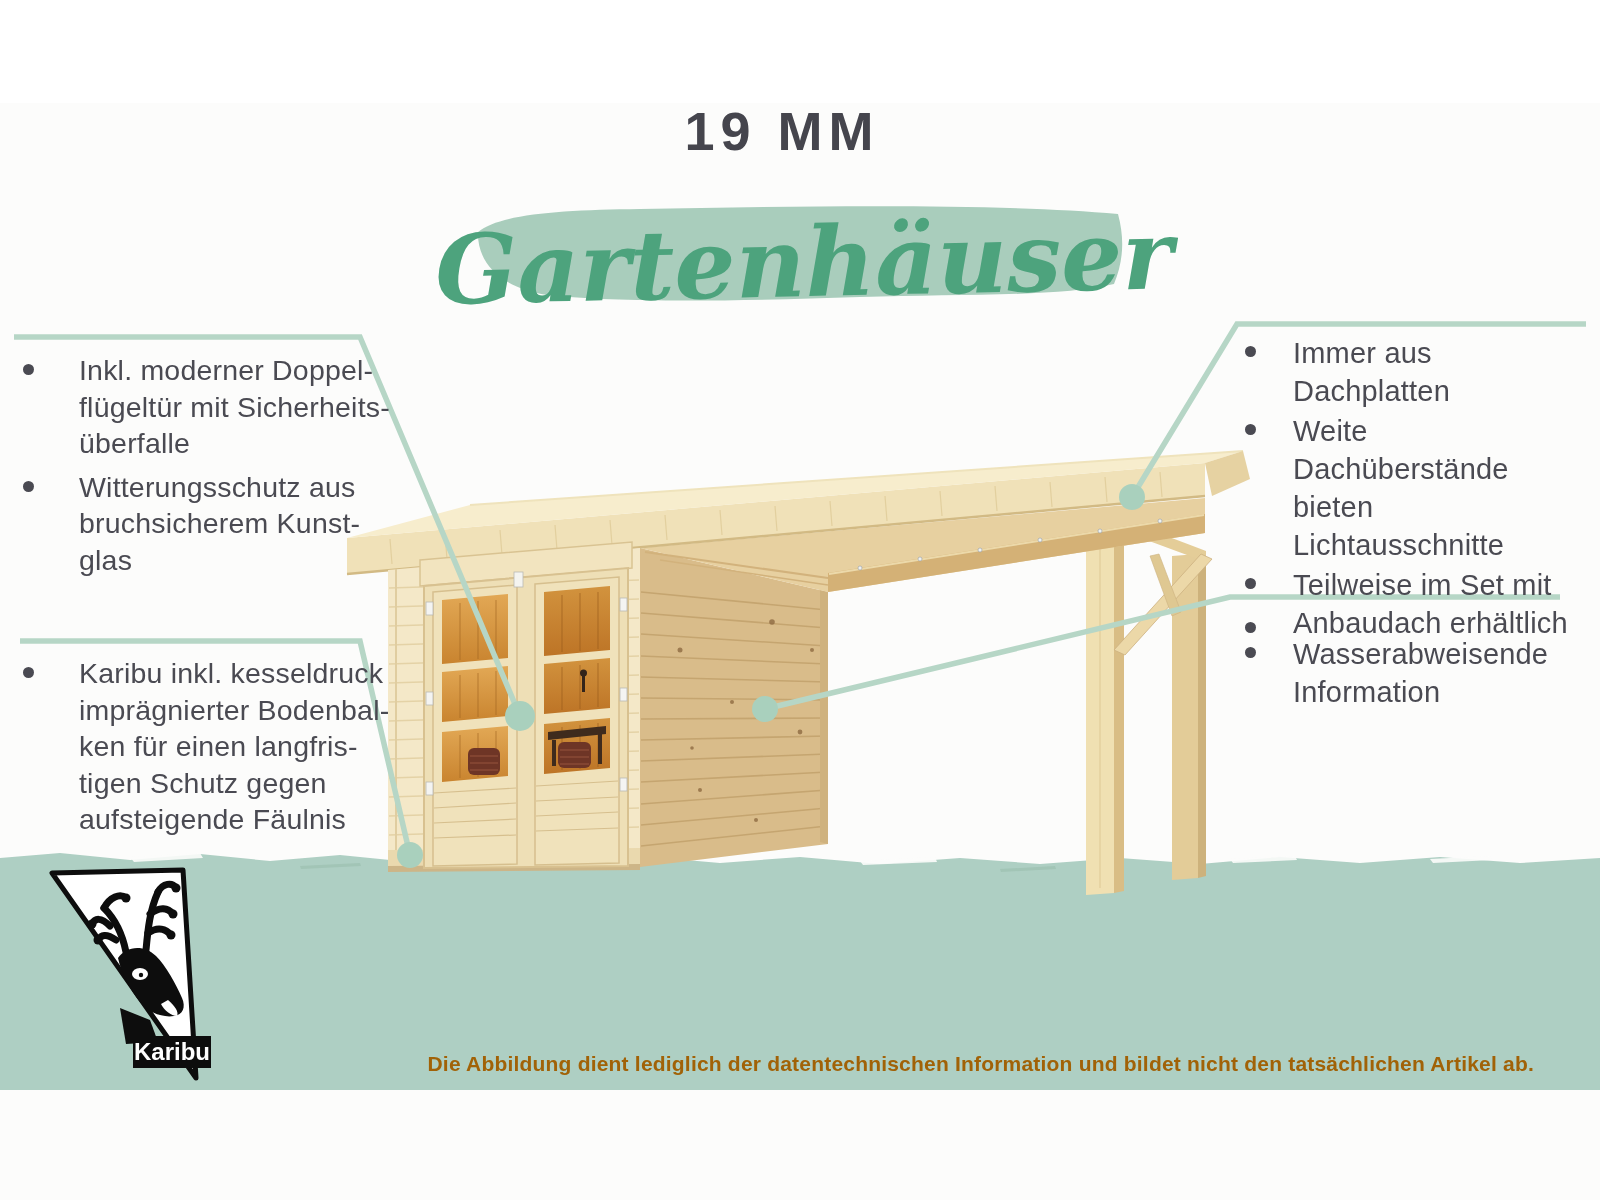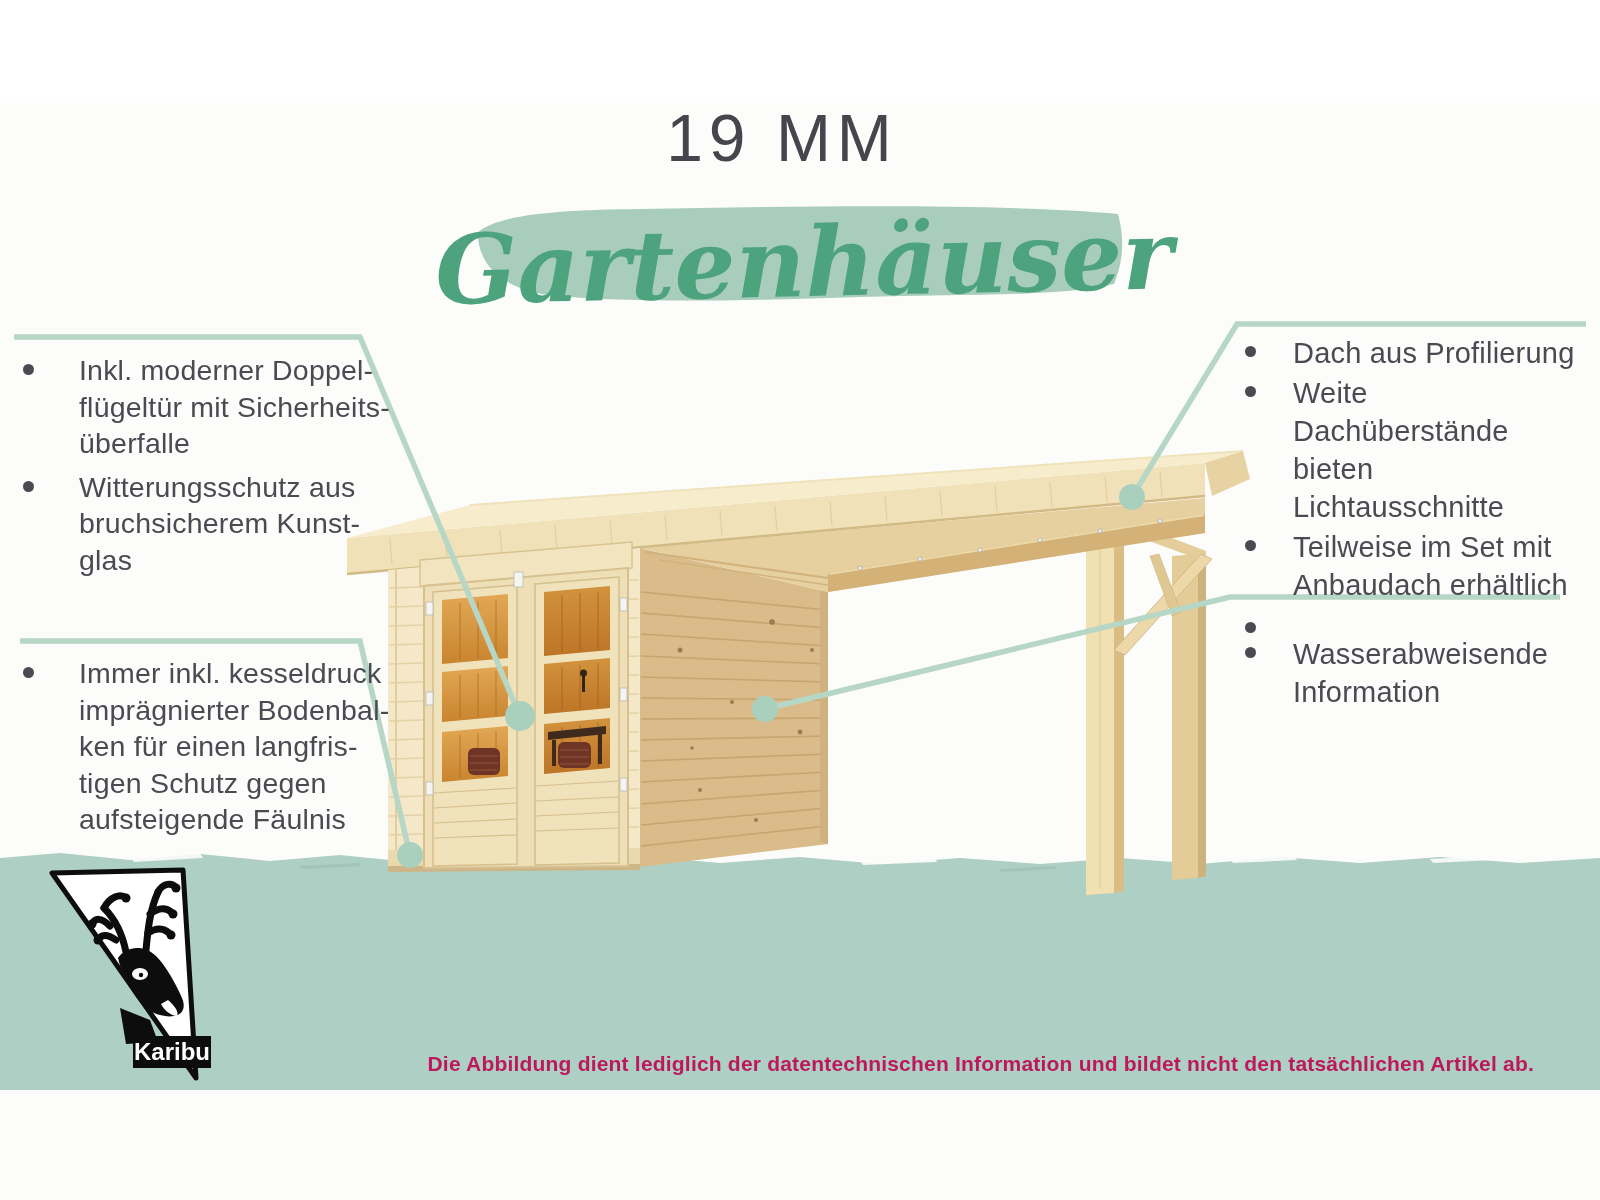--- a/index.html
+++ b/index.html
@@ -2,21 +2,21 @@
 <html><head>
 <meta charset="utf-8">
 <style>
   html,body{margin:0;padding:0;background:#e8e8e8;}
   .canvas{position:relative;width:1600px;height:1200px;background:#fcfcfb;overflow:hidden;
           font-family:"Liberation Sans",sans-serif;}
   svg.scene{position:absolute;left:0;top:0;z-index:1;}
   .txt-layer{position:absolute;left:0;top:0;width:1600px;height:1200px;z-index:2;}
 
   .title19{position:absolute;left:0;width:1564px;top:100px;text-align:center;
-           font-size:66px;letter-spacing:6px;color:#45454d;font-weight:400;}
+           font-size:54px;letter-spacing:6px;color:#45454d;font-weight:700;}
   .script-title{position:absolute;left:0;width:1608px;top:206px;text-align:center;
            font-family:"DejaVu Serif",serif;font-style:italic;font-weight:bold;
            font-size:96px;color:#4da37d;transform:rotate(-1.2deg);}
 
   .callout{position:absolute;color:#4a4a52;}
   .callout .item{display:flex;align-items:flex-start;}
   .bullet{width:11px;height:11px;border-radius:50%;background:#4a4a52;flex:0 0 11px;margin-top:12px;}
   .callout .txt{white-space:pre-line;letter-spacing:0.2px;}
 
   .co-left{font-size:28.5px;line-height:36.5px;width:400px;}
@@ -25,21 +25,21 @@
   .co-right{font-size:29px;line-height:38px;width:345px;}
   .co-right .bullet{margin-right:37px;}
   .co-right .item{margin-bottom:2px;}
 
   .co-door {left:23px;  top:352px;}
   .co-floor{left:23px;  top:655px;}
   .co-roof {left:1245px;top:334px;}
   .co-wall {left:1245px;top:610px;}
 
   .disclaimer{position:absolute;right:66px;top:1052px;font-size:21px;font-weight:700;
-              color:#be185d;letter-spacing:0.2px;}
+              color:#a16207;letter-spacing:0.2px;}
 </style>
 </head>
 <body>
 
 <div class="canvas">
 
   <svg class="scene" width="1600" height="1200" viewBox="0 0 1600 1200">
     <defs>
       <linearGradient id="paneL" x1="0" y1="0" x2="0" y2="1">
         <stop offset="0" stop-color="#e2a855"></stop>
@@ -322,32 +322,32 @@
         <span class="bullet"></span>
         <span class="txt">Witterungsschutz aus
 bruchsicherem Kunst-
 glas</span>
       </div>
     </div>
 
     <div class="callout co-left co-floor">
       <div class="item">
         <span class="bullet"></span>
-        <span class="txt">Immer inkl. kesseldruck
+        <span class="txt">Karibu inkl. kesseldruck
 imprägnierter Bodenbal-
 ken für einen langfris-
 tigen Schutz gegen
 aufsteigende Fäulnis</span>
       </div>
     </div>
 
     <div class="callout co-right co-roof">
       <div class="item">
         <span class="bullet"></span>
-        <span class="txt">Dach aus Profilierung</span>
+        <span class="txt">Immer aus Dachplatten</span>
       </div>
       <div class="item">
         <span class="bullet"></span>
         <span class="txt">Weite Dachüberstände
 bieten Lichtausschnitte</span>
       </div>
       <div class="item">
         <span class="bullet"></span>
         <span class="txt">Teilweise im Set mit
 Anbaudach erhältlich</span>

